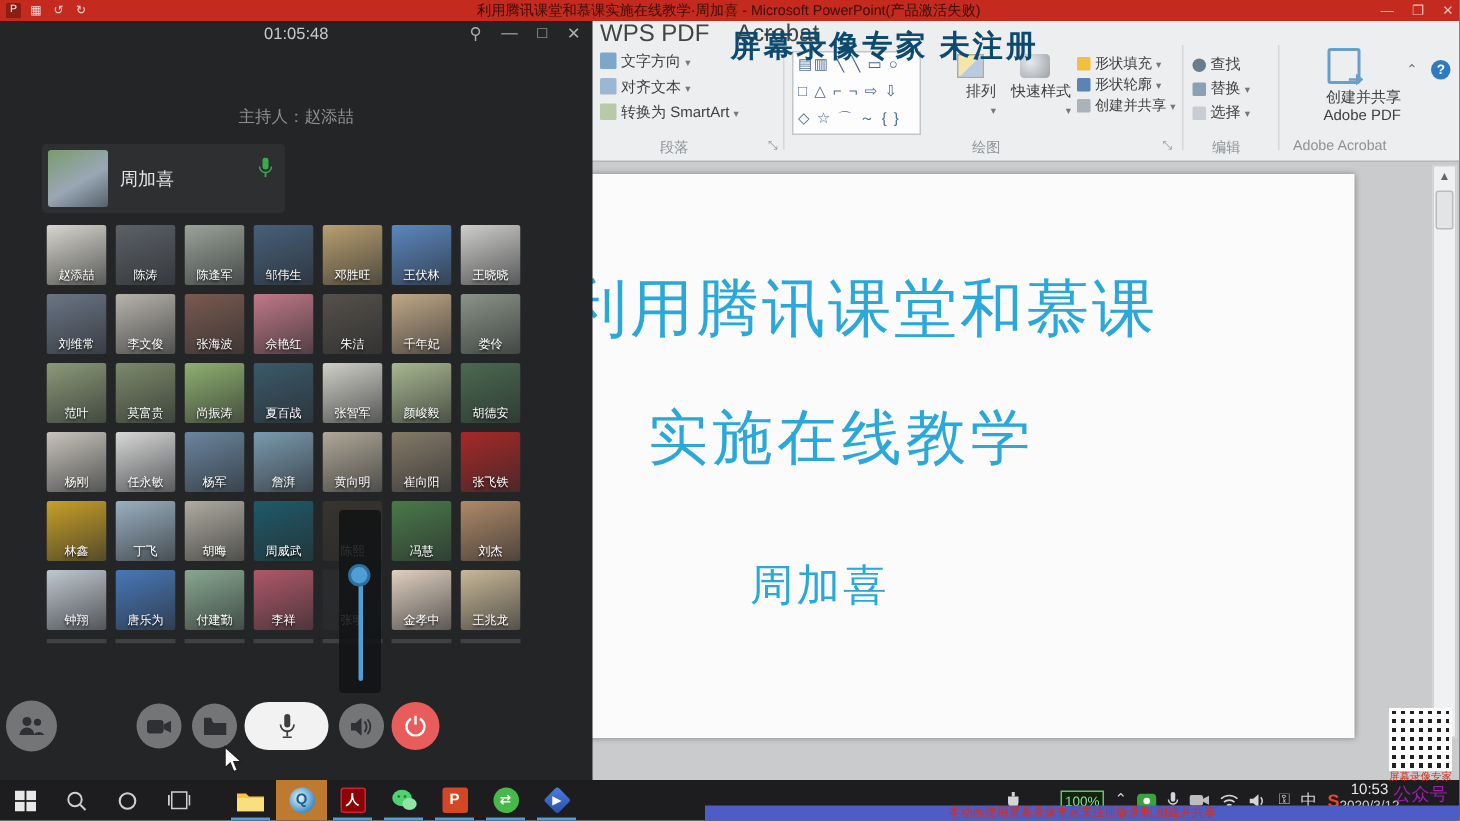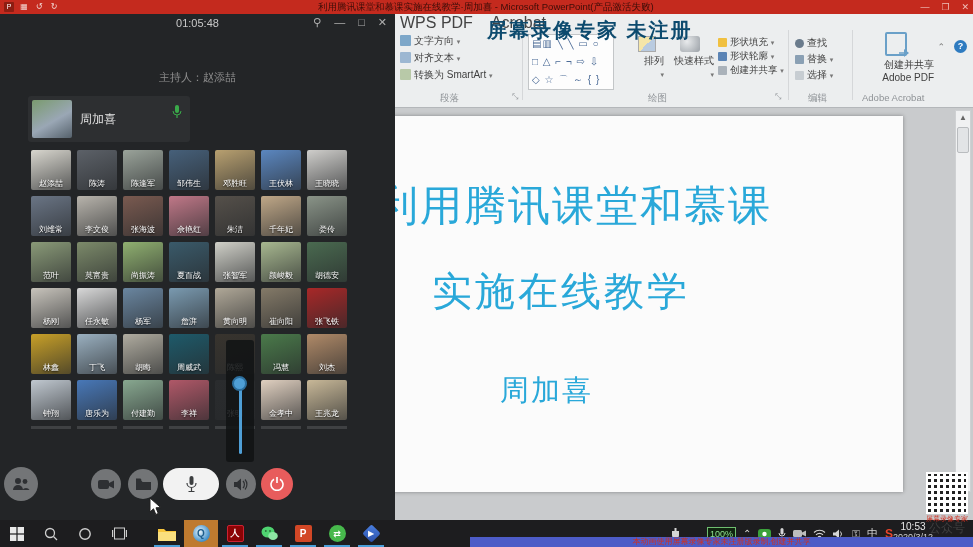--- a/index.html
+++ b/index.html
@@ -85,21 +85,21 @@
 
   
   .wm-top { position:absolute; left:487px; top:17px; font-size:20px; font-weight:bold; color:#0c4a6e; letter-spacing:2px; z-index:6; white-space:nowrap; }
   .wm-strip { position:absolute; left:470px; top:537px; width:503px; height:10px; background:#4d5cc7; color:#d03020; font-size:8px; line-height:10px; text-align:center; z-index:30; overflow:hidden; white-space:nowrap; }
   .qr-block { position:absolute; left:924px; top:472px; width:46px; z-index:35; text-align:center; }
   .qr { width:42px; height:42px; margin:0 auto; background:
       repeating-linear-gradient(0deg,#111 0 3px,#fff 3px 6px),
       repeating-linear-gradient(90deg,#111 0 3px,#fff 3px 6px);
       background-blend-mode:screen; border:2px solid #fff; }
   .qr-l1 { font-size:7px; color:#d03020; line-height:8px; margin-top:1px; }
-  .qr-l2 { font-size:12px; color:#404040; line-height:13px;font-family:Liberation Mono, monospace; }
+  .qr-l2 { font-size:12px; color:#a21caf; line-height:13px; }
 
   .cursor { position:absolute; left:149px; top:497px; z-index:40; }
 </style>
 </head>
 <body>
 
 <div class="screen">
 
   <div class="titlebar">
     <div class="qa-icons">

